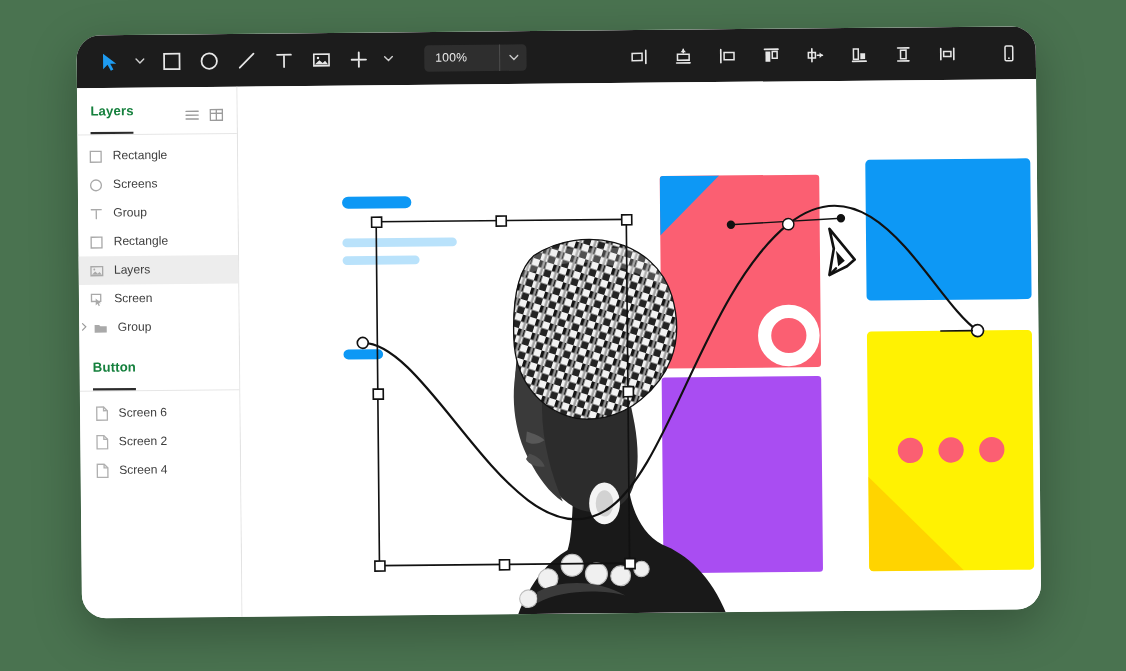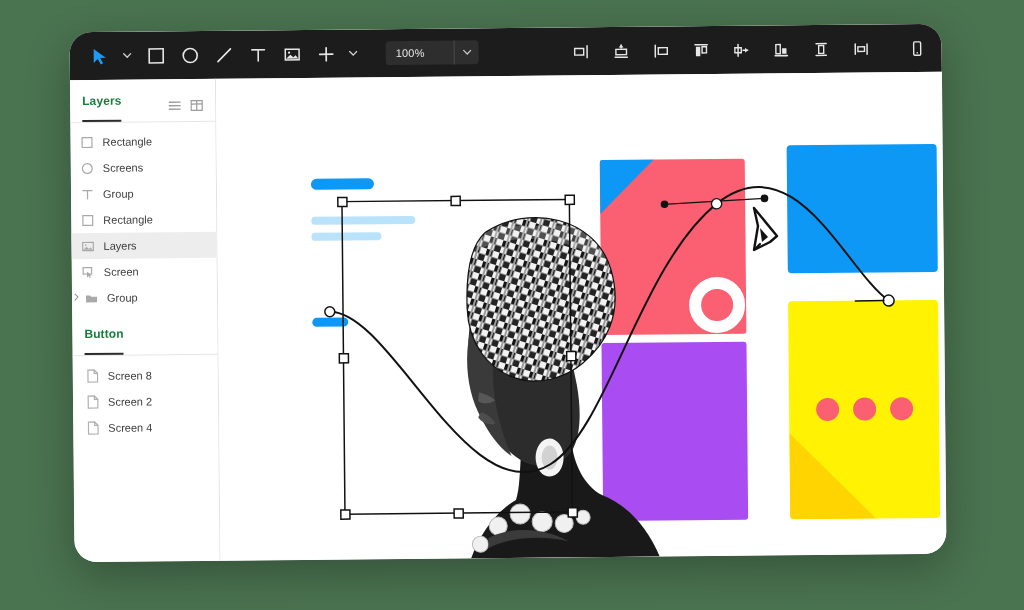--- a/index.html
+++ b/index.html
@@ -375,21 +375,21 @@
       <div class="panel-rule screens-rule"></div>
 
       <div class="screen-list">
         <div class="screen">
           <span class="li">
             <svg width="12" height="14" viewBox="0 0 12 14">
                 <path d="M1.2 1 H7.4 L10.8 4.4 V13 H1.2 Z" fill="none" stroke="currentColor" stroke-width="1.2"></path>
                 <path d="M7.4 1 V4.4 H10.8" fill="none" stroke="currentColor" stroke-width="1.2"></path>
               </svg>
           </span>
-          <span class="lbl">Screen 8</span>
+          <span class="lbl">Screen 6</span>
         </div>
         <div class="screen">
           <span class="li">
             <svg width="12" height="14" viewBox="0 0 12 14">
                 <path d="M1.2 1 H7.4 L10.8 4.4 V13 H1.2 Z" fill="none" stroke="currentColor" stroke-width="1.2"></path>
                 <path d="M7.4 1 V4.4 H10.8" fill="none" stroke="currentColor" stroke-width="1.2"></path>
               </svg>
           </span>
           <span class="lbl">Screen 2</span>
         </div>

